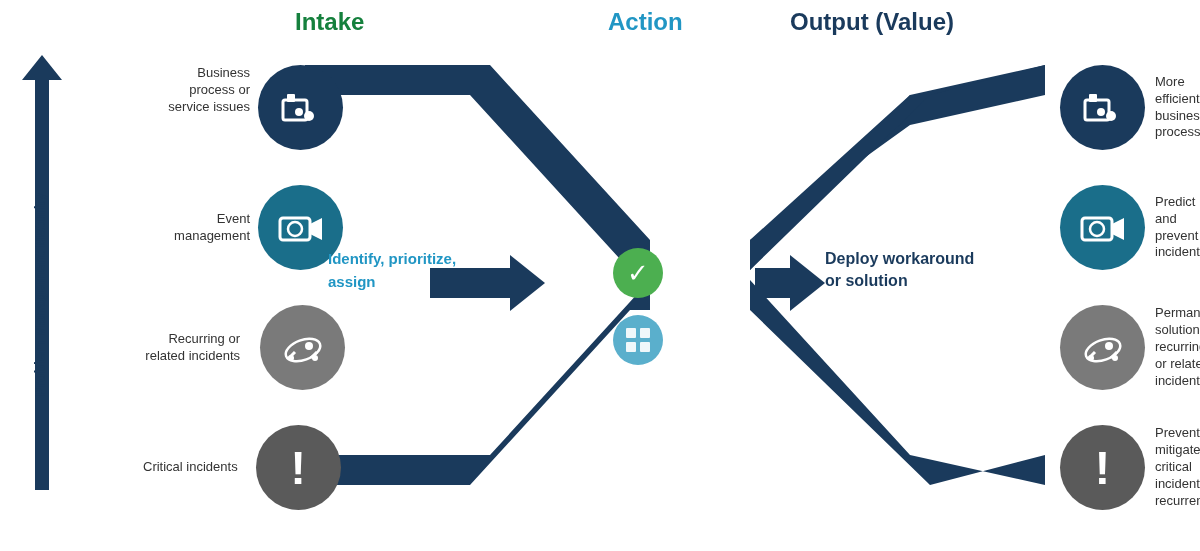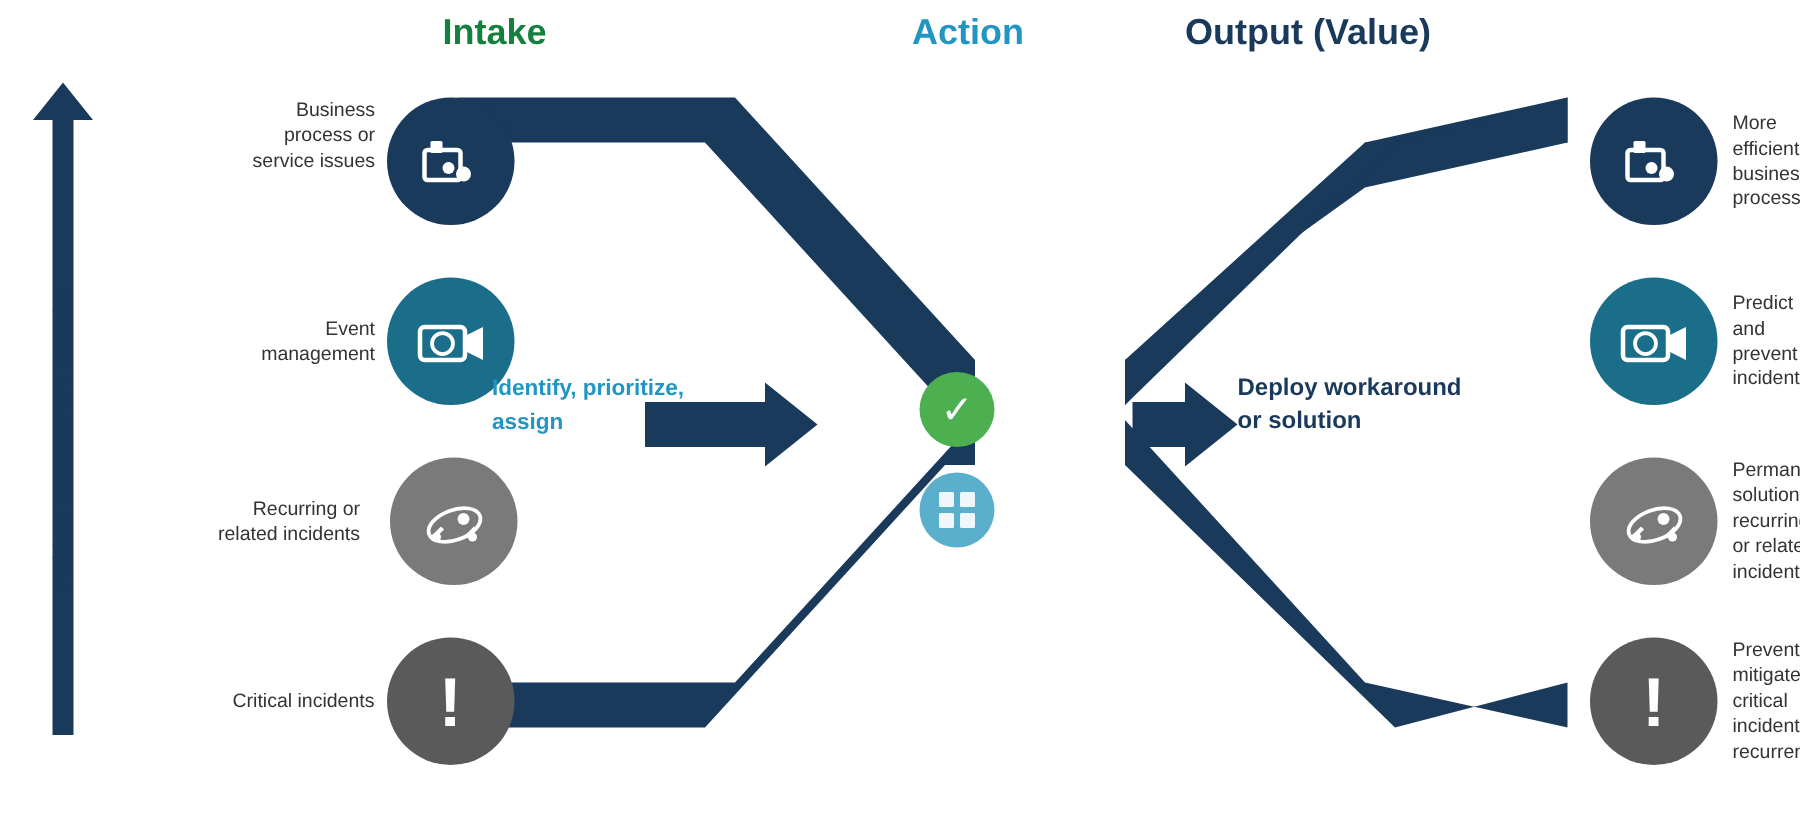--- a/index.html
+++ b/index.html
@@ -182,21 +182,21 @@
         <ellipse cx="22" cy="20" rx="18" ry="10" fill="none" stroke="white" stroke-width="2.5" transform="rotate(-20,22,20)"></ellipse>
         <circle cx="28" cy="16" r="4" fill="white"></circle>
         <line x1="8" y1="28" x2="14" y2="22" stroke="white" stroke-width="3"></line>
         <line x1="30" y1="28" x2="36" y2="22" stroke="white" stroke-width="3"></line>
         <circle cx="10" cy="28" r="3" fill="white"></circle>
         <circle cx="34" cy="28" r="3" fill="white"></circle>
       </svg>
     </div>
   </div>
 
-  <div style="position:absolute; left:155px; top:425px; display:flex; align-items:center; gap:8px;">
+  <div style="position:absolute; left:143px; top:425px; display:flex; align-items:center; gap:18px;">
     <div style="text-align:right; font-size:13px; color:#333; line-height:1.3; max-width:95px;">
       <span>Critical incidents</span>
     </div>
     <div style="width:85px;height:85px;border-radius:50%;background:#5a5a5a;display:flex;align-items:center;justify-content:center;flex-shrink:0;">
       <span style="font-size:46px;font-weight:900;color:white;line-height:1;">!</span>
     </div>
   </div>
 
 
   <div style="position:absolute; left:328px; top:248px; width:130px;">

